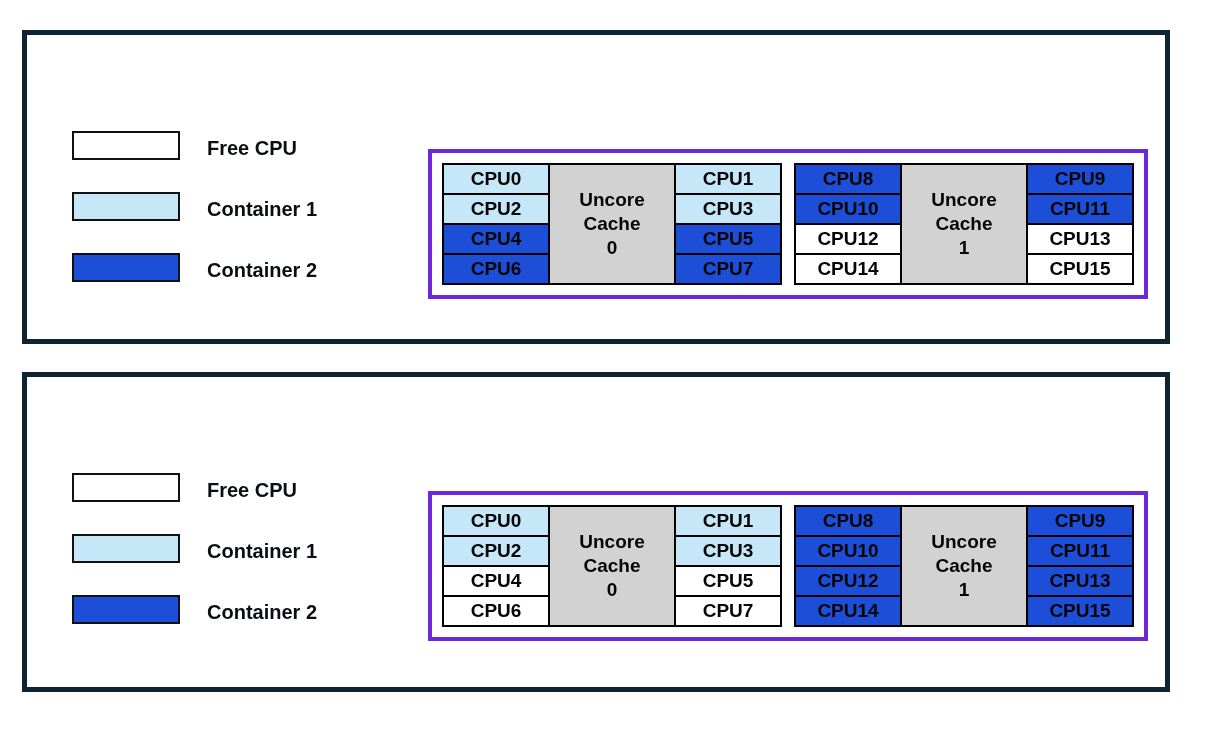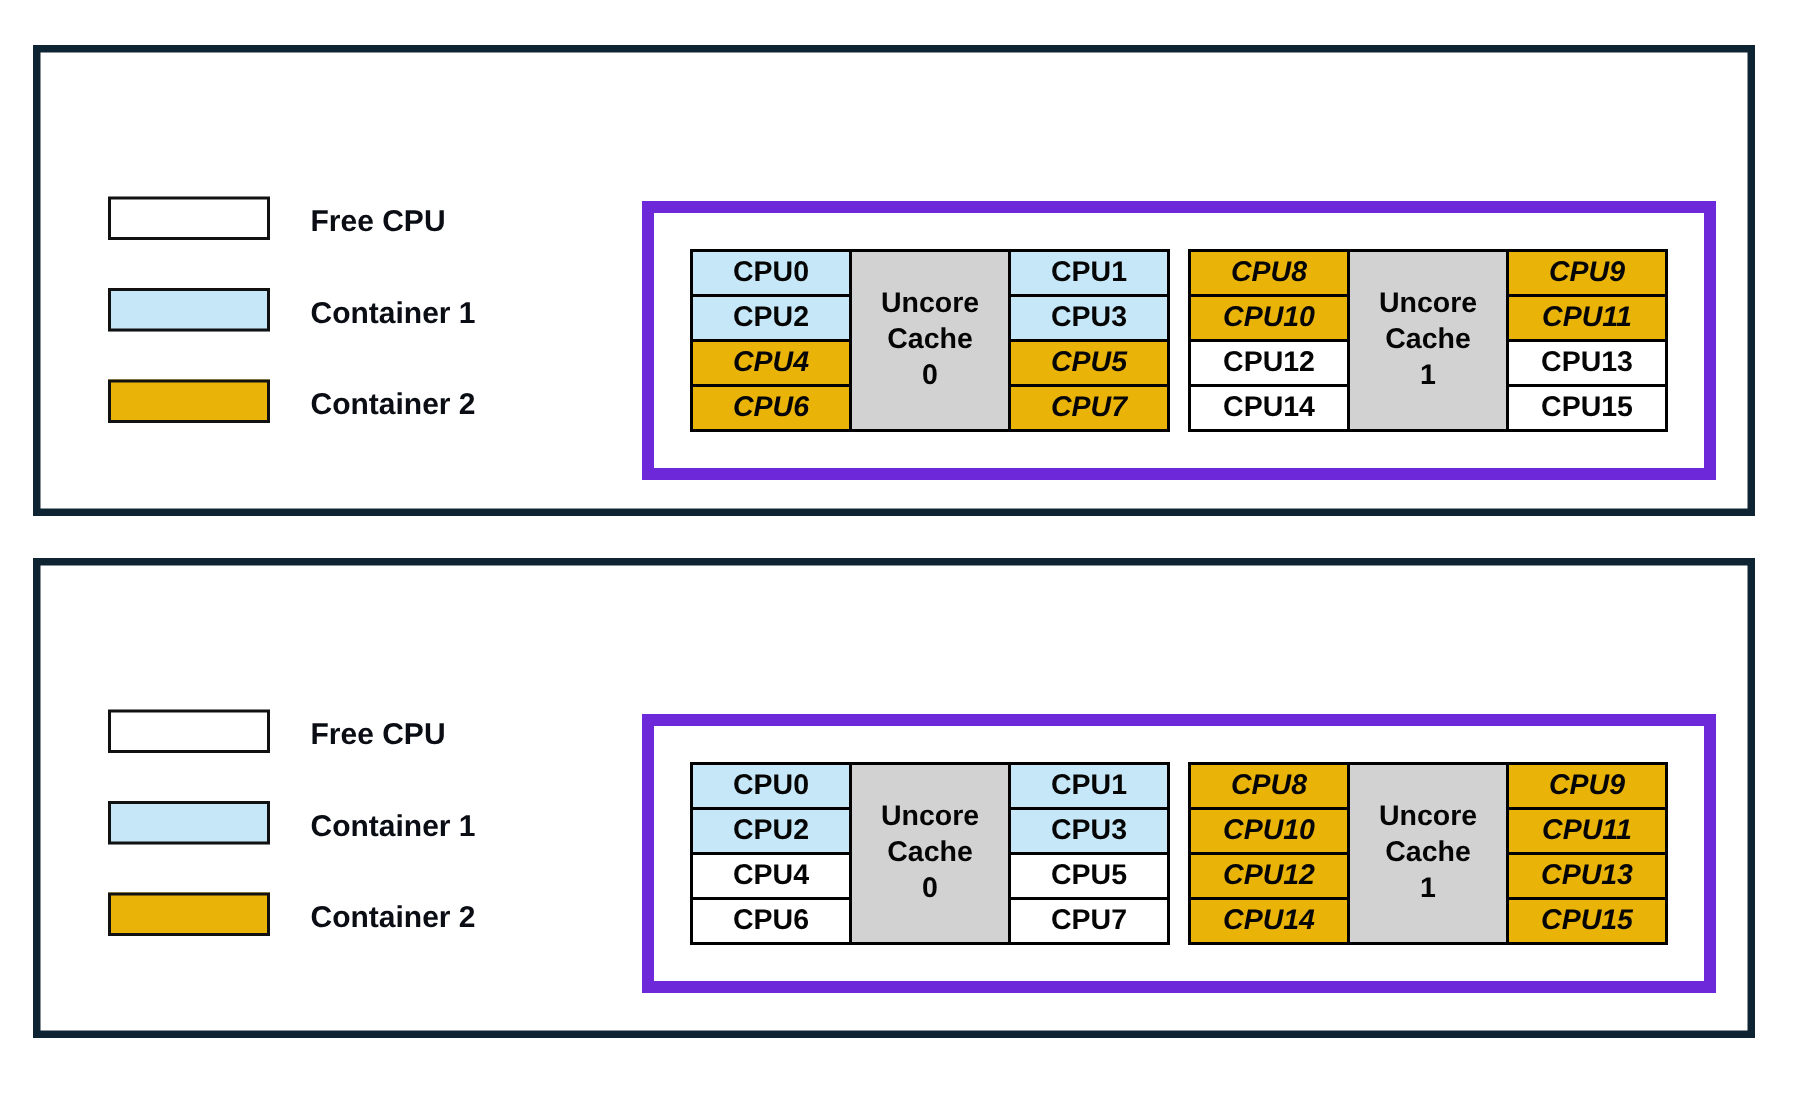--- a/index.html
+++ b/index.html
@@ -49,62 +49,62 @@
   }
   .legend-label {
     font-size:20px;
     font-weight:bold;
     color:#0a0e14;
     white-space:nowrap;
   }
 
   .diagram {
     position:absolute;
-    left:401px; top:99px;
-    border:8px solid #6d28d9;
+    left:401px; top:114px;
+    border:4px solid #6d28d9;
     background:#ffffff;
-    padding:24px;
+    padding:10px;
     display:flex;
     gap:12px;
   }
   .uncore-group { display:flex; }
   .cpu-col { display:flex; flex-direction:column; }
   .cpu-cell {
     width:108px; height:32px;
     box-sizing:border-box;
     border:2px solid #000000;
     margin-top:-2px;
     display:flex;
     align-items:center;
     justify-content:center;
     font-size:19px;
     font-weight:bold;
     color:#050505;
   }
   .cpu-col .cpu-cell:first-child { margin-top:0; }
   .cache-box {
-    width:108px;
+    width:128px;
     box-sizing:border-box;
     border:2px solid #000000;
     margin-left:-2px;
     margin-right:-2px;
     background:#d2d2d2;
     display:flex;
     flex-direction:column;
     align-items:center;
     justify-content:center;
     font-size:19px;
     font-weight:bold;
     color:#050505;
     line-height:1.25;
     z-index:1;
   }
   [data-state="free"]       { background:#ffffff; }
   [data-state="container1"] { background:#c6e7f7; }
-  [data-state="container2"] { background:#eab308;font-style:italic; }
+  [data-state="container2"] { background:#1d4ed8; }
 </style>
 </head>
 <body>
 
 <div class="panel panel-top">
 
   <div class="legend">
     <div class="legend-row">
       <div class="legend-swatch" data-state="free"></div>
       <div class="legend-label">Free CPU</div>

